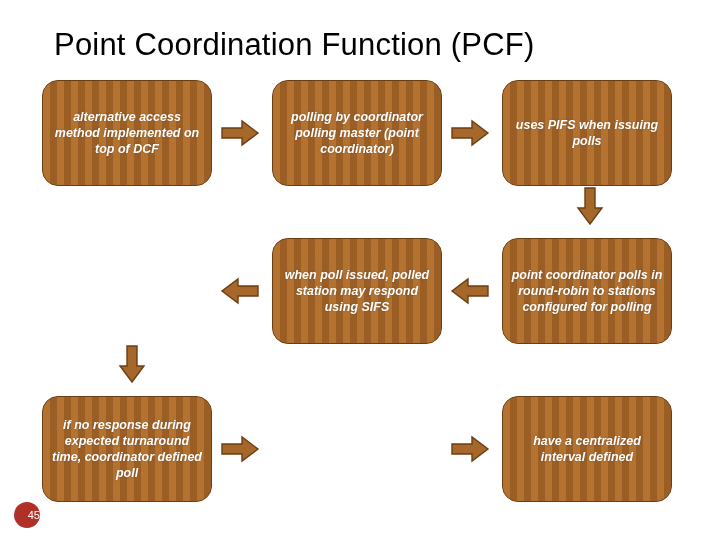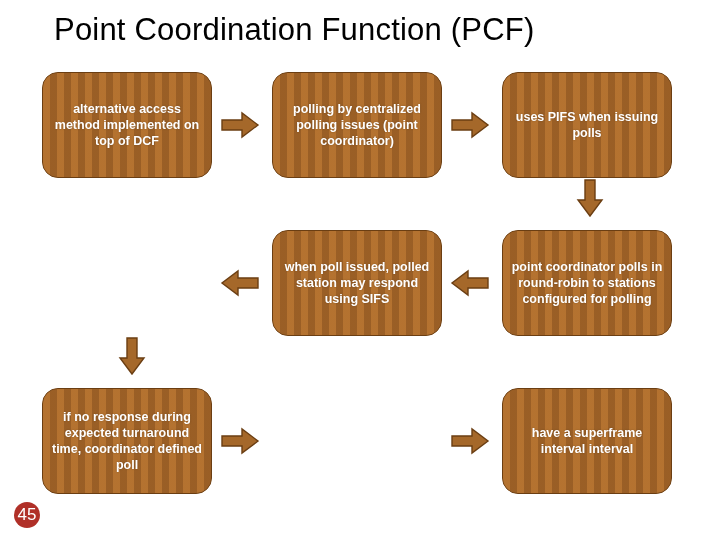--- a/index.html
+++ b/index.html
@@ -6,36 +6,37 @@
   html, body { width: 720px; height: 540px; overflow: hidden; }
   body {
     font-family: Arial, Helvetica, sans-serif;
     background: #fff;
     position: relative;
   }
   .slide {
     width: 720px;
     height: 540px;
     position: relative;
-    padding: 12px 24px 0 24px;
+    padding: 27px 24px 0 24px;
   }
   .title {
     font-size: 31px;
     font-weight: 400;
     color: #000;
     margin-left: 30px;
     margin-bottom: 10px;
     letter-spacing: 0.2px;
   }
   .grid {
     position: absolute;
     left: 0;
-    top: 72px;
+    top: 80px;
     width: 720px;
     height: 440px;
+    font-style: italic;
   }
   .card {
     position: absolute;
     width: 170px;
     height: 106px;
     border-radius: 16px;
     background: #a5682a;
     border: 1.5px solid #6b3e12;
     display: flex;
     align-items: center;
@@ -77,24 +78,24 @@
   .arrow svg { display: block; }
   .slidenum {
     position: absolute;
     left: 14px;
     bottom: 12px;
     width: 26px;
     height: 26px;
     border-radius: 50%;
     background: #b03028;
     color: #fff;
-    font-size: 17px;
+    font-size: 11px;
     display: flex;
     align-items: center;
-    justify-content: center;
+    justify-content: flex-end;
   }
 
   
   .c1 { left: 42px; }
   .c2 { left: 272px; }
   .c3 { left: 502px; }
   
   .r1 { top: 0px; }
   .r2 { top: 158px; }
   .r3 { top: 316px; }
@@ -113,21 +114,21 @@
   <div class="title">Point Coordination Function (PCF)</div>
 
   <div class="grid">
 
     <div class="card c1 r1">
       <div class="card-stripes"></div>
       <div class="card-text">alternative access method implemented on top of DCF</div>
     </div>
     <div class="card c2 r1">
       <div class="card-stripes"></div>
-      <div class="card-text">polling by centralized polling issues (point coordinator)</div>
+      <div class="card-text">polling by coordinator polling master (point coordinator)</div>
     </div>
     <div class="card c3 r1">
       <div class="card-stripes"></div>
       <div class="card-text">uses PIFS when issuing polls</div>
     </div>
 
     <div class="card c3 r2">
       <div class="card-stripes"></div>
       <div class="card-text">point coordinator polls in round-robin to stations configured for polling</div>
     </div>
@@ -135,21 +136,21 @@
       <div class="card-stripes"></div>
       <div class="card-text">when poll issued, polled station may respond using SIFS</div>
     </div>
 
     <div class="card c1 r3">
       <div class="card-stripes"></div>
       <div class="card-text">if no response during expected turnaround time, coordinator defined poll</div>
     </div>
     <div class="card c3 r3">
       <div class="card-stripes"></div>
-      <div class="card-text">have a superframe interval interval</div>
+      <div class="card-text">have a centralized interval defined</div>
     </div>
 
     <div class="arrow ah-c12" style="top:39px">
       <svg width="40" height="28" viewBox="0 0 40 28">
           <path d="M2 9 L22 9 L22 2 L38 14 L22 26 L22 19 L2 19 Z" fill="#a5682a" stroke="#6b3e12" stroke-width="1.4"></path>
         </svg>
     </div>
     <div class="arrow ah-c23" style="top:39px">
       <svg width="40" height="28" viewBox="0 0 40 28">
           <path d="M2 9 L22 9 L22 2 L38 14 L22 26 L22 19 L2 19 Z" fill="#a5682a" stroke="#6b3e12" stroke-width="1.4"></path>

